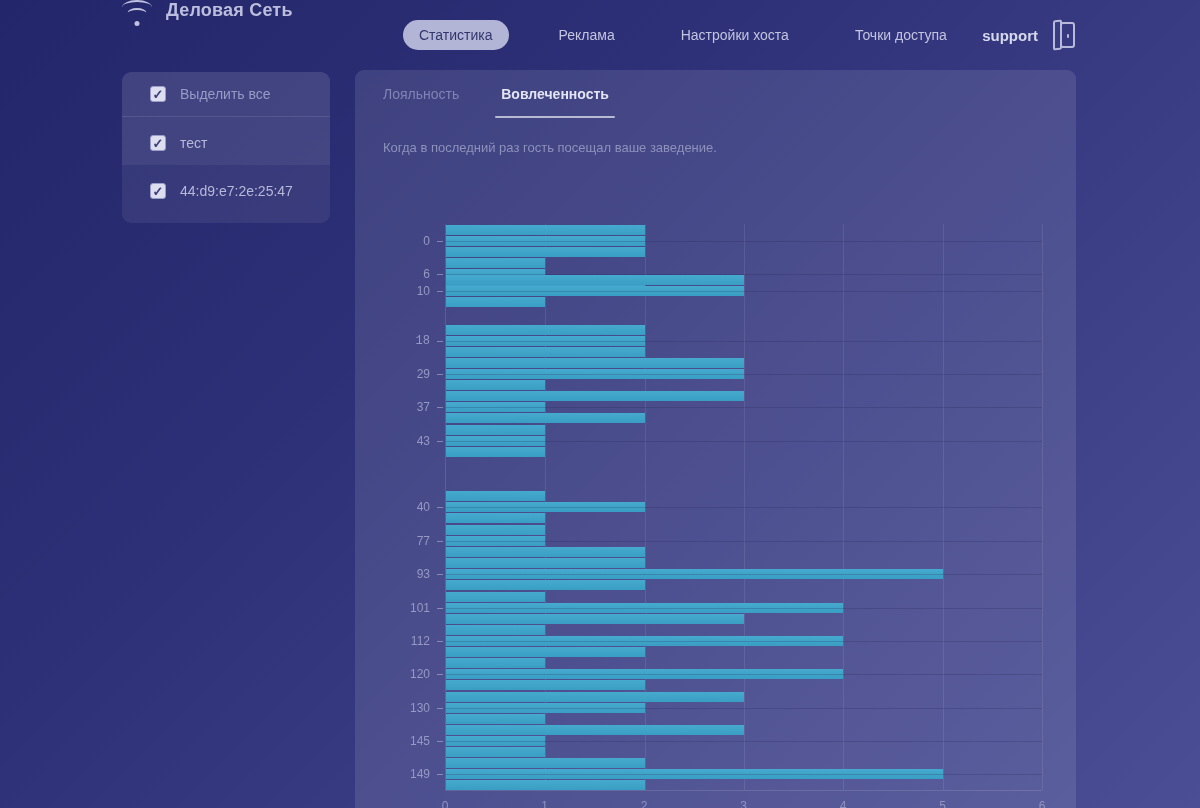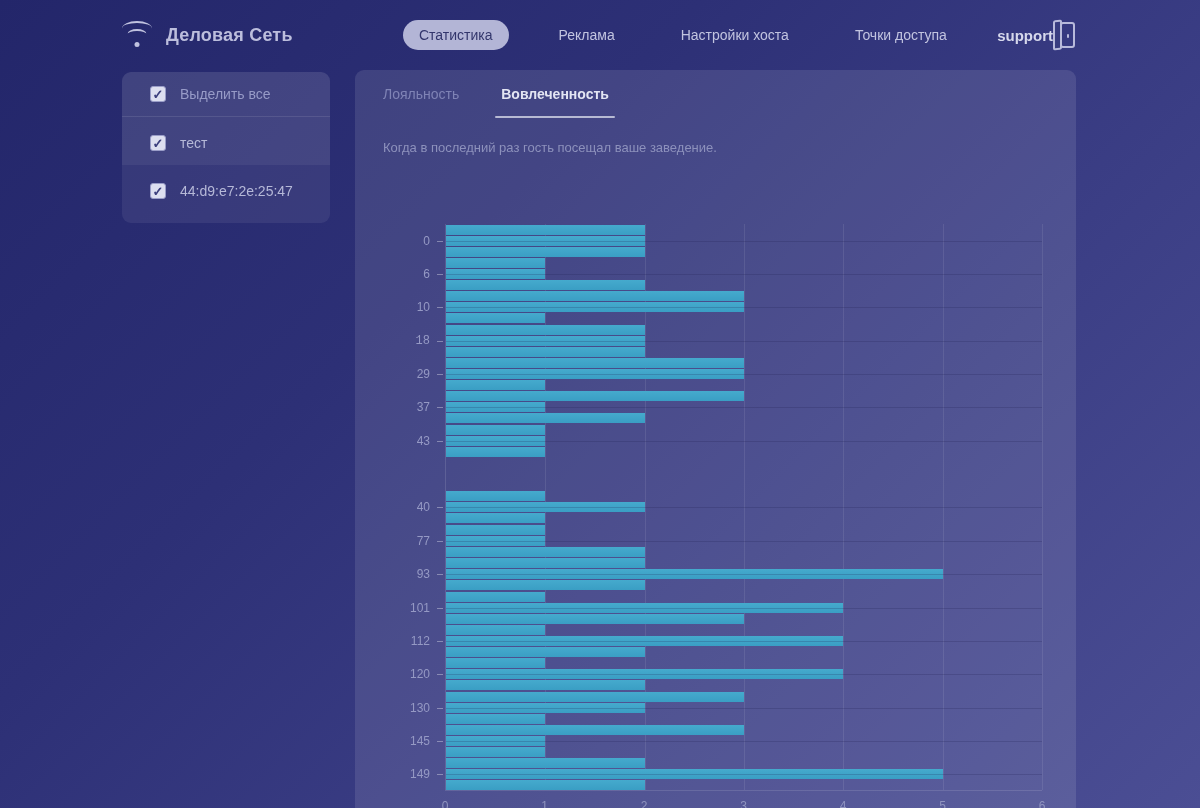--- a/index.html
+++ b/index.html
@@ -5,34 +5,34 @@
   * { margin:0; padding:0; box-sizing:border-box; }
   html,body { width:1200px; height:808px; overflow:hidden; }
   body {
     font-family:"Liberation Sans", sans-serif;
     background:linear-gradient(135deg,#23266a 0%,#2d3076 35%,#3b3e85 65%,#4b4e94 100%);
     position:relative; color:#c6c8e2;
   }
   
   .header { position:absolute; top:0; left:0; width:100%; height:70px;
     display:flex; align-items:center; }
-  .brand { position:absolute; left:120px; top:0; height:70px; display:flex; align-items:center; gap:12px; }
+  .brand { position:absolute; left:120px; top:0; height:70px; display:flex; align-items:flex-start; gap:12px; }
   .brand-name { font-size:18px; font-weight:bold; color:#bcbedd; letter-spacing:.2px; }
   .wifi { width:34px; height:28px; position:relative; }
   .wifi span { position:absolute; left:50%; transform:translateX(-50%);
     border:2.5px solid #c0c2df; border-bottom:none; border-left-color:transparent; border-right-color:transparent;
     border-radius:50% 50% 0 0; border-left:none; border-right:none; }
   .wifi .a1 { width:30px; height:15px; top:0; }
   .wifi .a2 { width:19px; height:10px; top:8px; }
   .wifi .dot { position:absolute; left:50%; top:21px; transform:translateX(-50%);
     width:5px; height:5px; background:#c0c2df; border-radius:50%; border:none; }
   .nav { position:absolute; left:403px; top:0; height:70px; display:flex; align-items:center; gap:34px; }
   .nav-item { font-size:14px; color:#c2c4e0; cursor:pointer; padding:7px 16px; border-radius:15px; }
   .nav-item.active { background:#b3b5d6; color:#33366c; }
-  .support { position:absolute; right:125px; top:0; height:70px; display:flex; align-items:center; gap:0; }
+  .support { position:absolute; right:125px; top:0; height:70px; display:flex; align-items:center; gap:15px; }
   .support-label { font-size:15px; font-weight:bold; color:#d6d8ec; }
   .door { width:22px; height:26px; position:relative; }
   .door .frame { position:absolute; right:0; top:0; width:15px; height:26px;
     border:2px solid #b8badb; border-radius:3px; }
   .door .leaf { position:absolute; left:0; top:-2px; width:9px; height:30px;
     background:transparent; border:2px solid #b8badb; border-radius:2px; transform:skewY(-6deg); background:#383c80; }
   .door .knob { position:absolute; right:6px; top:12px; width:2.5px; height:4px; background:#b8badb; border-radius:2px; }
   
   .sidebar { position:absolute; left:122px; top:72px; width:208px; border-radius:9px;
     background:rgba(255,255,255,0.07); overflow:hidden; padding-bottom:10px; }
@@ -149,21 +149,21 @@
         <div class="row" style="top: 33.35px;">
           <div class="ylabel">6</div>
           <div class="tick"></div>
           <div class="bars">
             <div class="bar" style="width: 16.6667%;"></div>
             <div class="bar" style="width: 16.6667%;"></div>
             <div class="bar" style="width: 33.3333%;"></div>
           </div>
           <div class="hgrid"></div>
         </div>
-        <div class="row" style="top: 66px; padding-left: 28px;">
+        <div class="row" style="top: 50px; padding-left: 28px;">
           <div class="ylabel">10</div>
           <div class="tick"></div>
           <div class="bars">
             <div class="bar" style="width: 50%;"></div>
             <div class="bar" style="width: 50%;"></div>
             <div class="bar" style="width: 16.6667%;"></div>
           </div>
           <div class="hgrid"></div>
         </div>
         <div class="row" style="top: 100.05px; font-family: Liberation Mono, monospace;">

